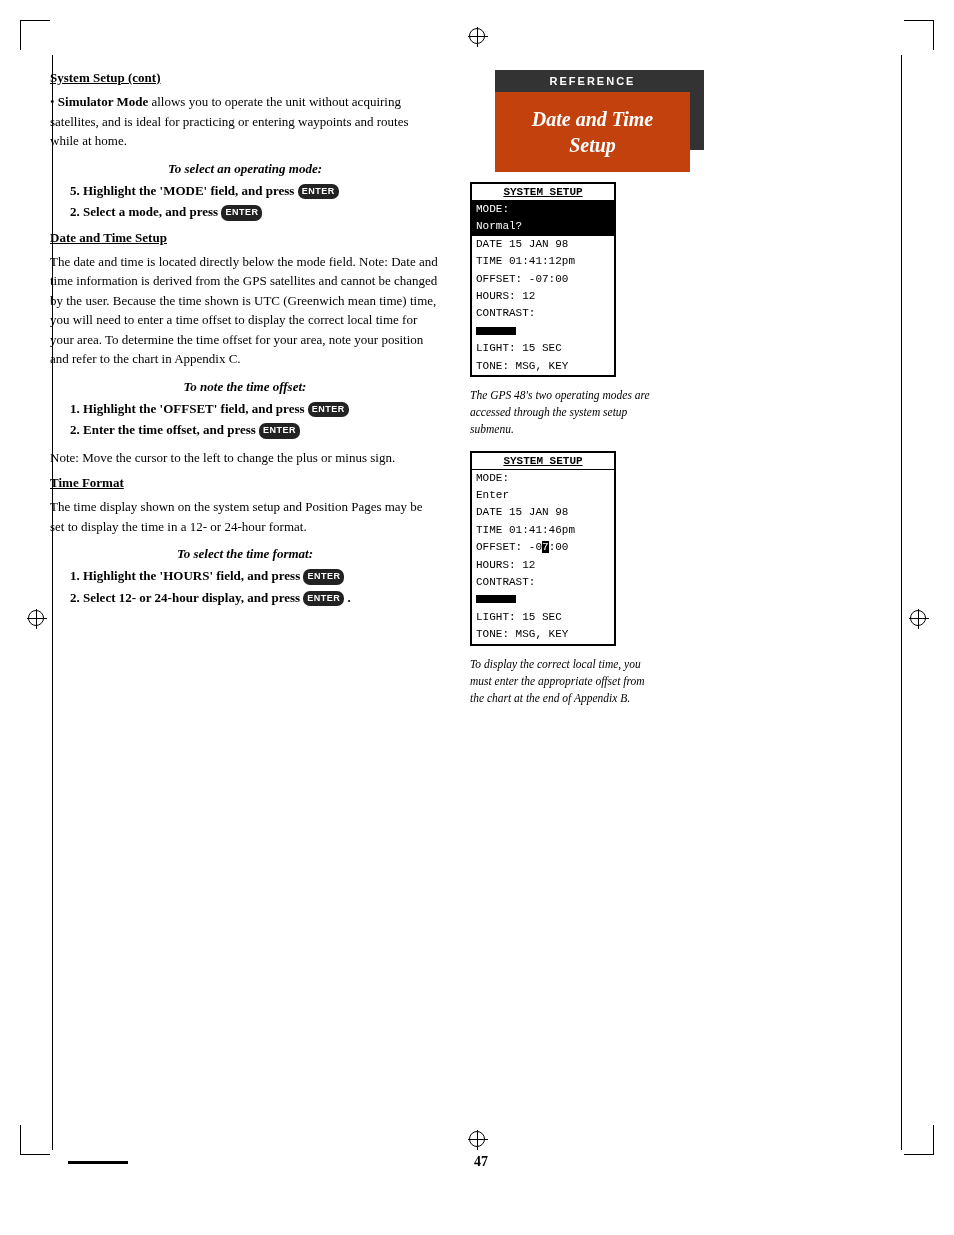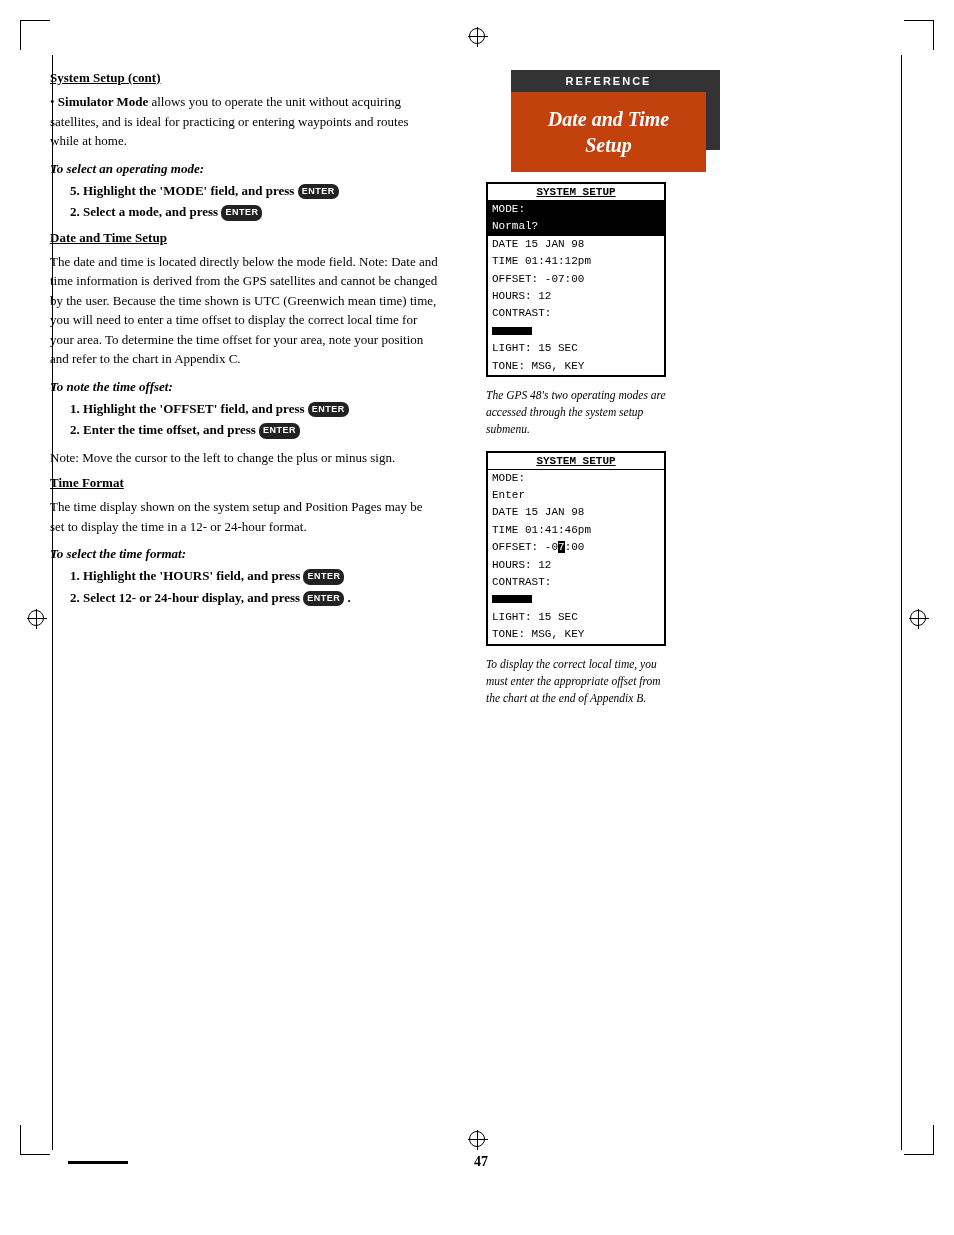--- a/index.html
+++ b/index.html
@@ -78,21 +78,21 @@
       right: 52px;
       top: 55px;
       bottom: 85px;
       width: 1px;
       background: #000;
     }
 
     
     .main-layout {
       display: flex;
-      gap: 36px;
+      gap: 20px;
       margin-top: 10px;
     }
 
     .left-column {
       flex: 0 0 400px;
       padding-right: 10px;
     }
 
     .right-column {
       flex: 0 0 220px;
@@ -121,20 +121,21 @@
     
     .bold { font-weight: bold; }
 
     
     .instruction-heading {
       font-weight: bold;
       font-style: italic;
       margin-bottom: 4px;
       margin-top: 10px;
       font-size: 13px;
+      text-align: center;
     }
 
     
     .num-list {
       list-style: none;
       margin-left: 20px;
       margin-bottom: 8px;
     }
     .num-list li {
       font-size: 13px;
@@ -195,21 +196,21 @@
       top: 0;
       width: 14px;
       height: 80px;
       background: #333;
     }
 
     
     .gps-screen {
       border: 2px solid #000;
       background: #fff;
-      width: 180px;
+      width: 146px;
       margin: 10px 0;
       font-family: 'Courier New', monospace;
       font-size: 11px;
     }
     .gps-screen-header {
       text-align: center;
       font-weight: bold;
       text-decoration: underline;
       border-bottom: 1px solid #000;
       padding: 2px 4px;

